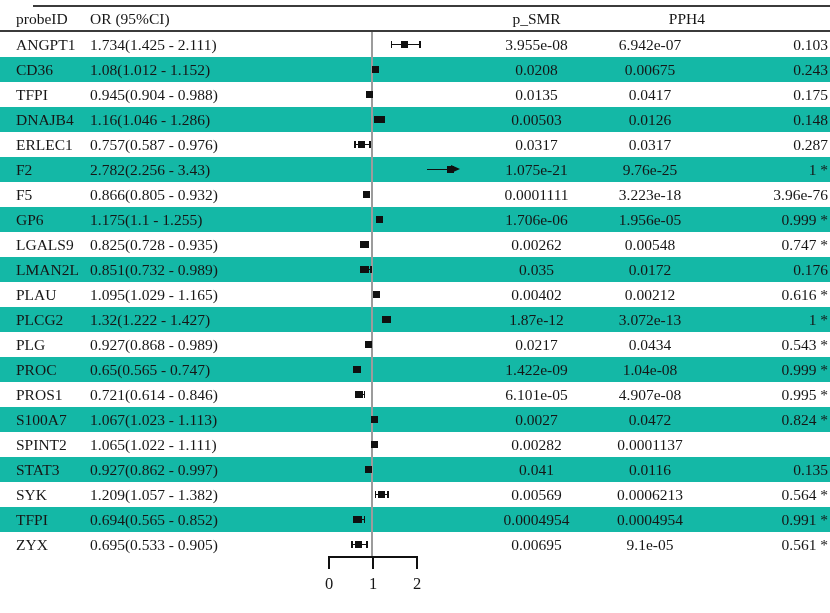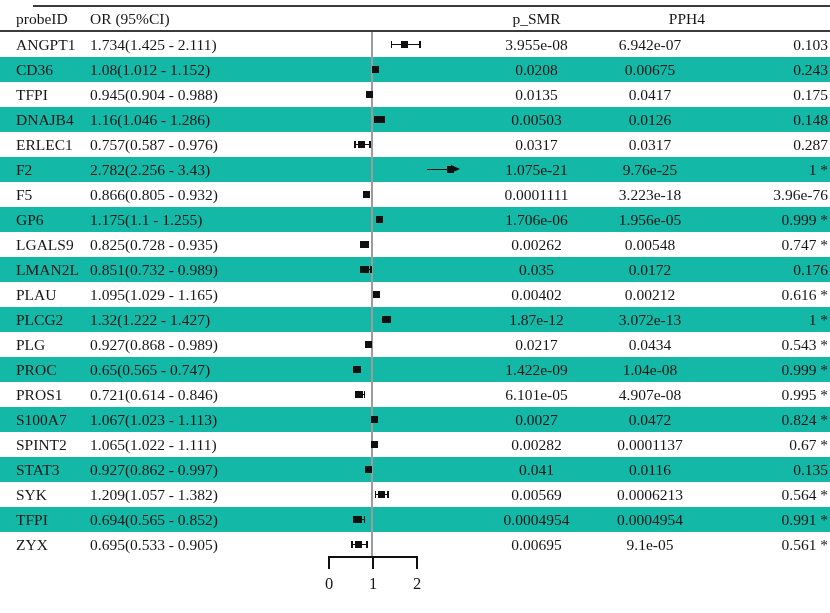--- a/index.html
+++ b/index.html
@@ -259,21 +259,20 @@
     <div class="c-probe">SPINT2</div>
     <div class="c-or">1.065(1.022 - 1.111)</div>
     <div class="c-plot">
           <div class="ci-line" style="left: 107.968px; width: 3.916px; top: 11.65px;"></div>
           <div class="ci-cap" style="left: 107.968px; top: 9px;"></div>
           <div class="ci-cap" style="left: 110.184px; top: 9px;"></div>
           <div class="or-sq" style="left: 106.36px; top: 9px;"></div>
         </div>
     <div class="c-p1">0.00282</div>
     <div class="c-p2">0.0001137</div>
-    <div class="c-p4">0.67 *</div>
   </div>
       <div class="row grid-cols alt">
     <div class="c-probe">STAT3</div>
     <div class="c-or">0.927(0.862 - 0.997)</div>
     <div class="c-plot">
           <div class="ci-line" style="left: 100.928px; width: 5.94px; top: 11.65px;"></div>
           <div class="ci-cap" style="left: 100.928px; top: 9px;"></div>
           <div class="ci-cap" style="left: 105.168px; top: 9px;"></div>
           <div class="or-sq" style="left: 100.288px; top: 9px;"></div>
         </div>

